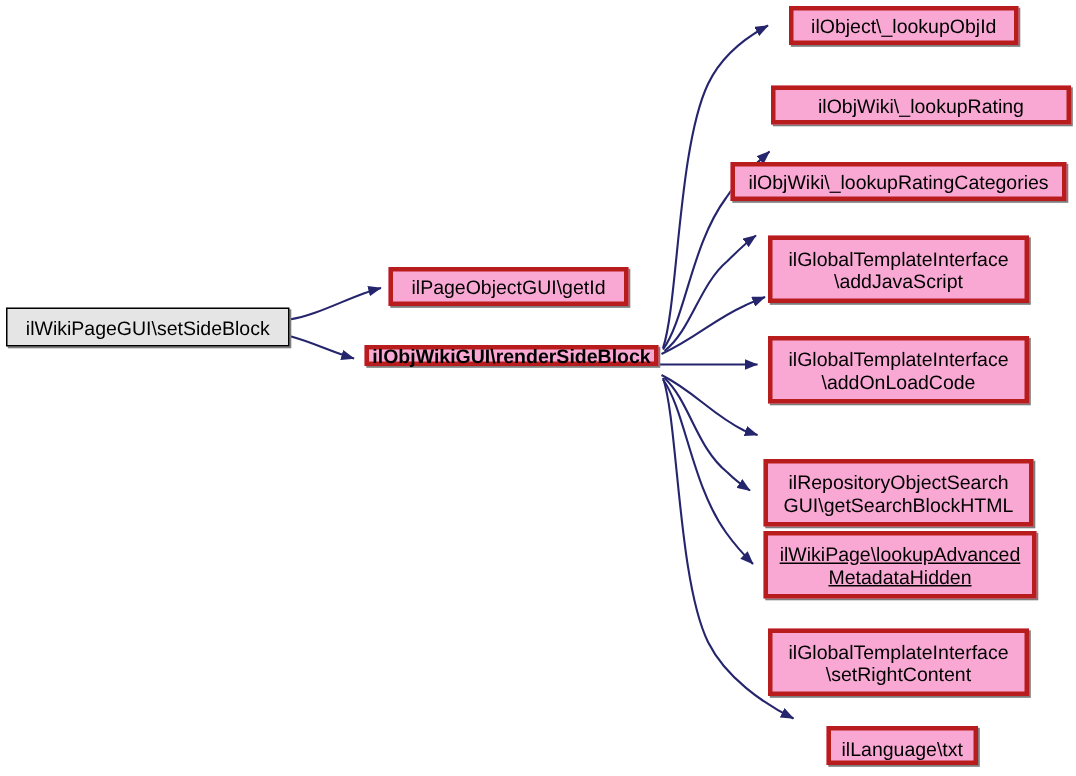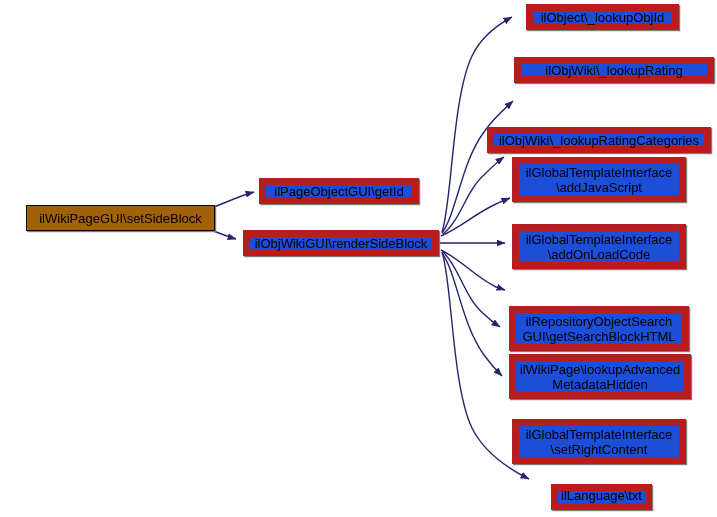--- a/index.html
+++ b/index.html
@@ -20,38 +20,37 @@
     position: absolute;
     left: 0;
     top: 0;
     width: 717px;
     height: 517px;
     pointer-events: none;
   }
   .node {
     position: absolute;
     box-sizing: border-box;
-    border: 7px solid #b91c1c;
-    background: #1d4ed8;
+    border: 3px solid #b91c1c;
+    background: #f9a8d4;
     color: #000000;
     display: flex;
     align-items: center;
     justify-content: center;
     text-align: center;
     font-size: 13px;
     line-height: 15px;
     letter-spacing: 0px;
     white-space: pre-line;
     z-index: 2;
   }
   .node.root {
-    background: #a16207;
+    background: #e5e5e5;
     border: 1px solid #000000;
     box-shadow: 1.2px 1.2px 0 0 #7d7d7d;
-    margin-left: 22px;
   }
   .node.plain {
     box-shadow: 1.2px 1.2px 0 0 #7d7d7d;
   }
   .node-label {
     display: block;
     padding: 0 5px;
   }
 </style>
 </head>
@@ -76,30 +75,30 @@
         <path d="M441,250 C463,261 474,276 496,287 C499,288 502,289 505,290"></path>
         <path d="M443,252 C460,268 464,298 485,315 C489,319 494,323 500,327"></path>
         <path d="M442,253 C457,274 461,323 484,355 C489,362 495,369 502,376"></path>
         <path d="M442,252 C452,281 452,387 472,428 C484,452 509,469 529,479"></path>
       </g>
   </svg>
 
   <div id="nodes-layer">
       <div class="node root" style="left: 4px; top: 205px; width: 189px; height: 26px;"><span class="node-label">ilWikiPageGUI\setSideBlock</span></div>
       <div class="node plain" style="left: 259px; top: 178px; width: 160px; height: 26px;"><span class="node-label">ilPageObjectGUI\getId</span></div>
-      <div class="node plain" style="left: 243px; top: 230px; width: 196px; height: 26px;"><span class="node-label">ilObjWikiGUI\renderSideBlock</span></div>
+      <div class="node plain" style="left: 243px; top: 230px; width: 196px; height: 14px; font-weight: bold;"><span class="node-label">ilObjWikiGUI\renderSideBlock</span></div>
       <div class="node plain" style="left: 526px; top: 4px; width: 153px; height: 26px;"><span class="node-label">ilObject\_lookupObjId</span></div>
       <div class="node plain" style="left: 514px; top: 57px; width: 200px; height: 26px;"><span class="node-label">ilObjWiki\_lookupRating</span></div>
-      <div class="node plain" style="left: 487px; top: 108px; width: 224px; height: 26px; margin-top: 19px;"><span class="node-label">ilObjWiki\_lookupRatingCategories</span></div>
+      <div class="node plain" style="left: 487px; top: 108px; width: 224px; height: 26px;"><span class="node-label">ilObjWiki\_lookupRatingCategories</span></div>
       <div class="node plain" style="left: 512px; top: 157px; width: 174px; height: 45px;"><span class="node-label">ilGlobalTemplateInterface
 \addJavaScript</span></div>
       <div class="node plain" style="left: 512px; top: 224px; width: 174px; height: 45px;"><span class="node-label">ilGlobalTemplateInterface
 \addOnLoadCode</span></div>
       <div class="node plain" style="left: 509px; top: 306px; width: 180px; height: 45px;"><span class="node-label">ilRepositoryObjectSearch
 GUI\getSearchBlockHTML</span></div>
-      <div class="node plain" style="left: 509px; top: 354px; width: 182px; height: 45px;"><span class="node-label">ilWikiPage\lookupAdvanced
+      <div class="node plain" style="left: 509px; top: 354px; width: 182px; height: 45px; text-decoration: underline;"><span class="node-label">ilWikiPage\lookupAdvanced
 MetadataHidden</span></div>
       <div class="node plain" style="left: 512px; top: 419px; width: 174px; height: 45px;"><span class="node-label">ilGlobalTemplateInterface
 \setRightContent</span></div>
       <div class="node plain" style="left: 551px; top: 484px; width: 101px; height: 26px; align-items: flex-end;"><span class="node-label">ilLanguage\txt</span></div>
     </div>
 
 </div>
 
 </body></html>

